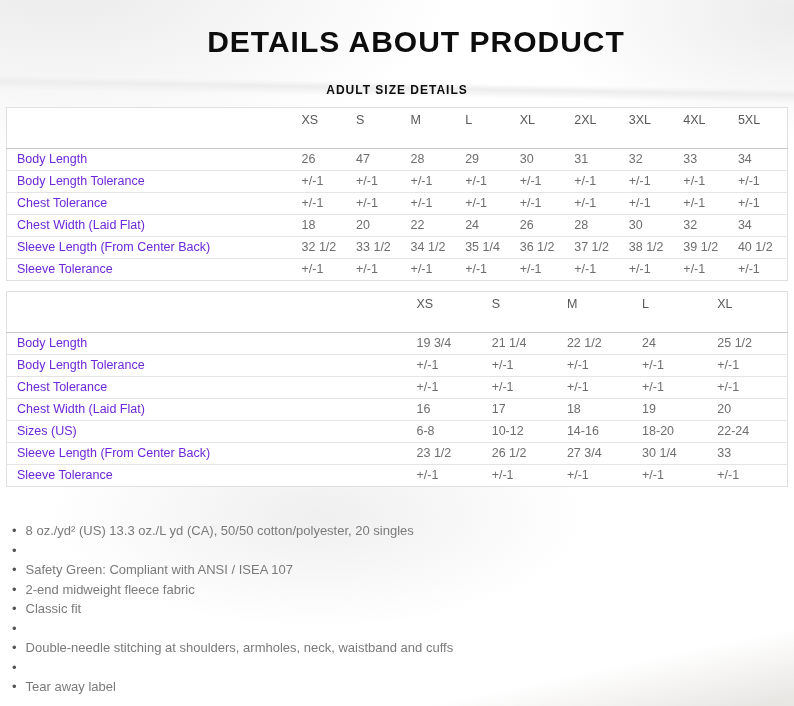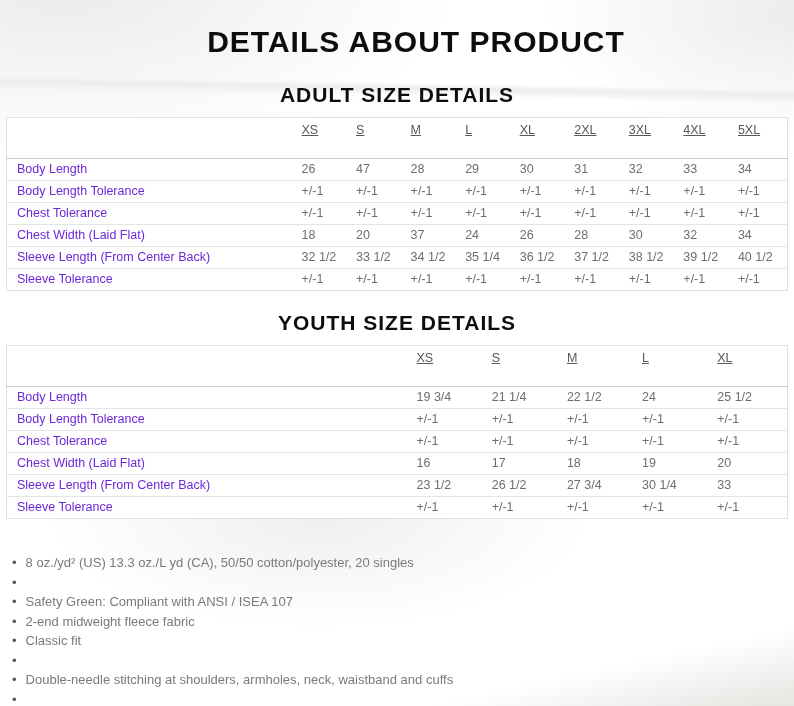--- a/index.html
+++ b/index.html
@@ -23,39 +23,39 @@
     transform:rotate(-3deg);
   }
   .content{position:relative;z-index:1;}
 
   .page-title{
     margin:25px 0 0;text-align:center;
     font-size:30px;font-weight:bold;letter-spacing:1px;color:#0d0d0d;padding-left:38px;
   }
   .section-heading{
     margin:8px;text-align:center;
-    font-size:21px;font-weight:bold;letter-spacing:1px;color:#0d0d0d;
+    font-size:12px;font-weight:bold;letter-spacing:1px;color:#0d0d0d;
   }
   #adult-heading{margin-top:24px;}
   #youth-heading{margin-top:20px;}
 
   table.size-table{
     width:782px;margin:10px auto 0;table-layout:fixed;
     border-collapse:collapse;background:#ffffff;
     border:1px solid #e0e0e0;
     font-size:12.5px;color:#6e6e6e;
   }
   table.size-table th, table.size-table td{
     font-weight:normal;text-align:left;vertical-align:middle;
     padding:3px 4px 3px 5px;white-space:nowrap;overflow:hidden;
     border-top:1px solid #e4e4e4;line-height:15px;
   }
   table.size-table thead th{
     border-top:none;border-bottom:1px solid #c9c9c9;
-    color:#585858;padding-top:5px;padding-bottom:20px;text-decoration:underline;
+    color:#585858;padding-top:5px;padding-bottom:20px;
   }
   table.size-table .lbl{padding-left:10px;color:#6d28d9;}
 
   ul.features{
     list-style:none;margin:34px 0 0;padding:0 0 0 12px;
   }
   ul.features li{
     display:flex;align-items:baseline;
     font-size:13px;color:#7a7a7a;line-height:19.5px;
   }
@@ -133,21 +133,21 @@
           <td>+/-1</td>
           <td>+/-1</td>
           <td>+/-1</td>
           <td>+/-1</td>
           <td>+/-1</td>
         </tr>
         <tr>
           <th class="lbl">Chest Width (Laid Flat)</th>
           <td>18</td>
           <td>20</td>
-          <td>37</td>
+          <td>22</td>
           <td>24</td>
           <td>26</td>
           <td>28</td>
           <td>30</td>
           <td>32</td>
           <td>34</td>
         </tr>
         <tr>
           <th class="lbl">Sleeve Length (From Center Back)</th>
           <td>32 1/2</td>
@@ -168,21 +168,20 @@
           <td>+/-1</td>
           <td>+/-1</td>
           <td>+/-1</td>
           <td>+/-1</td>
           <td>+/-1</td>
           <td>+/-1</td>
         </tr>
       </tbody>
     </table>
 
-  <h2 id="youth-heading" class="section-heading">YOUTH SIZE DETAILS</h2>
   <table class="size-table">
       <colgroup>
         <col style="width:405px">
         <col>
         <col>
         <col>
         <col>
         <col>
       </colgroup>
       <thead>
@@ -222,20 +221,28 @@
         </tr>
         <tr>
           <th class="lbl">Chest Width (Laid Flat)</th>
           <td>16</td>
           <td>17</td>
           <td>18</td>
           <td>19</td>
           <td>20</td>
         </tr>
         <tr>
+          <th class="lbl">Sizes (US)</th>
+          <td>6-8</td>
+          <td>10-12</td>
+          <td>14-16</td>
+          <td>18-20</td>
+          <td>22-24</td>
+        </tr>
+        <tr>
           <th class="lbl">Sleeve Length (From Center Back)</th>
           <td>23 1/2</td>
           <td>26 1/2</td>
           <td>27 3/4</td>
           <td>30 1/4</td>
           <td>33</td>
         </tr>
         <tr>
           <th class="lbl">Sleeve Tolerance</th>
           <td>+/-1</td>

